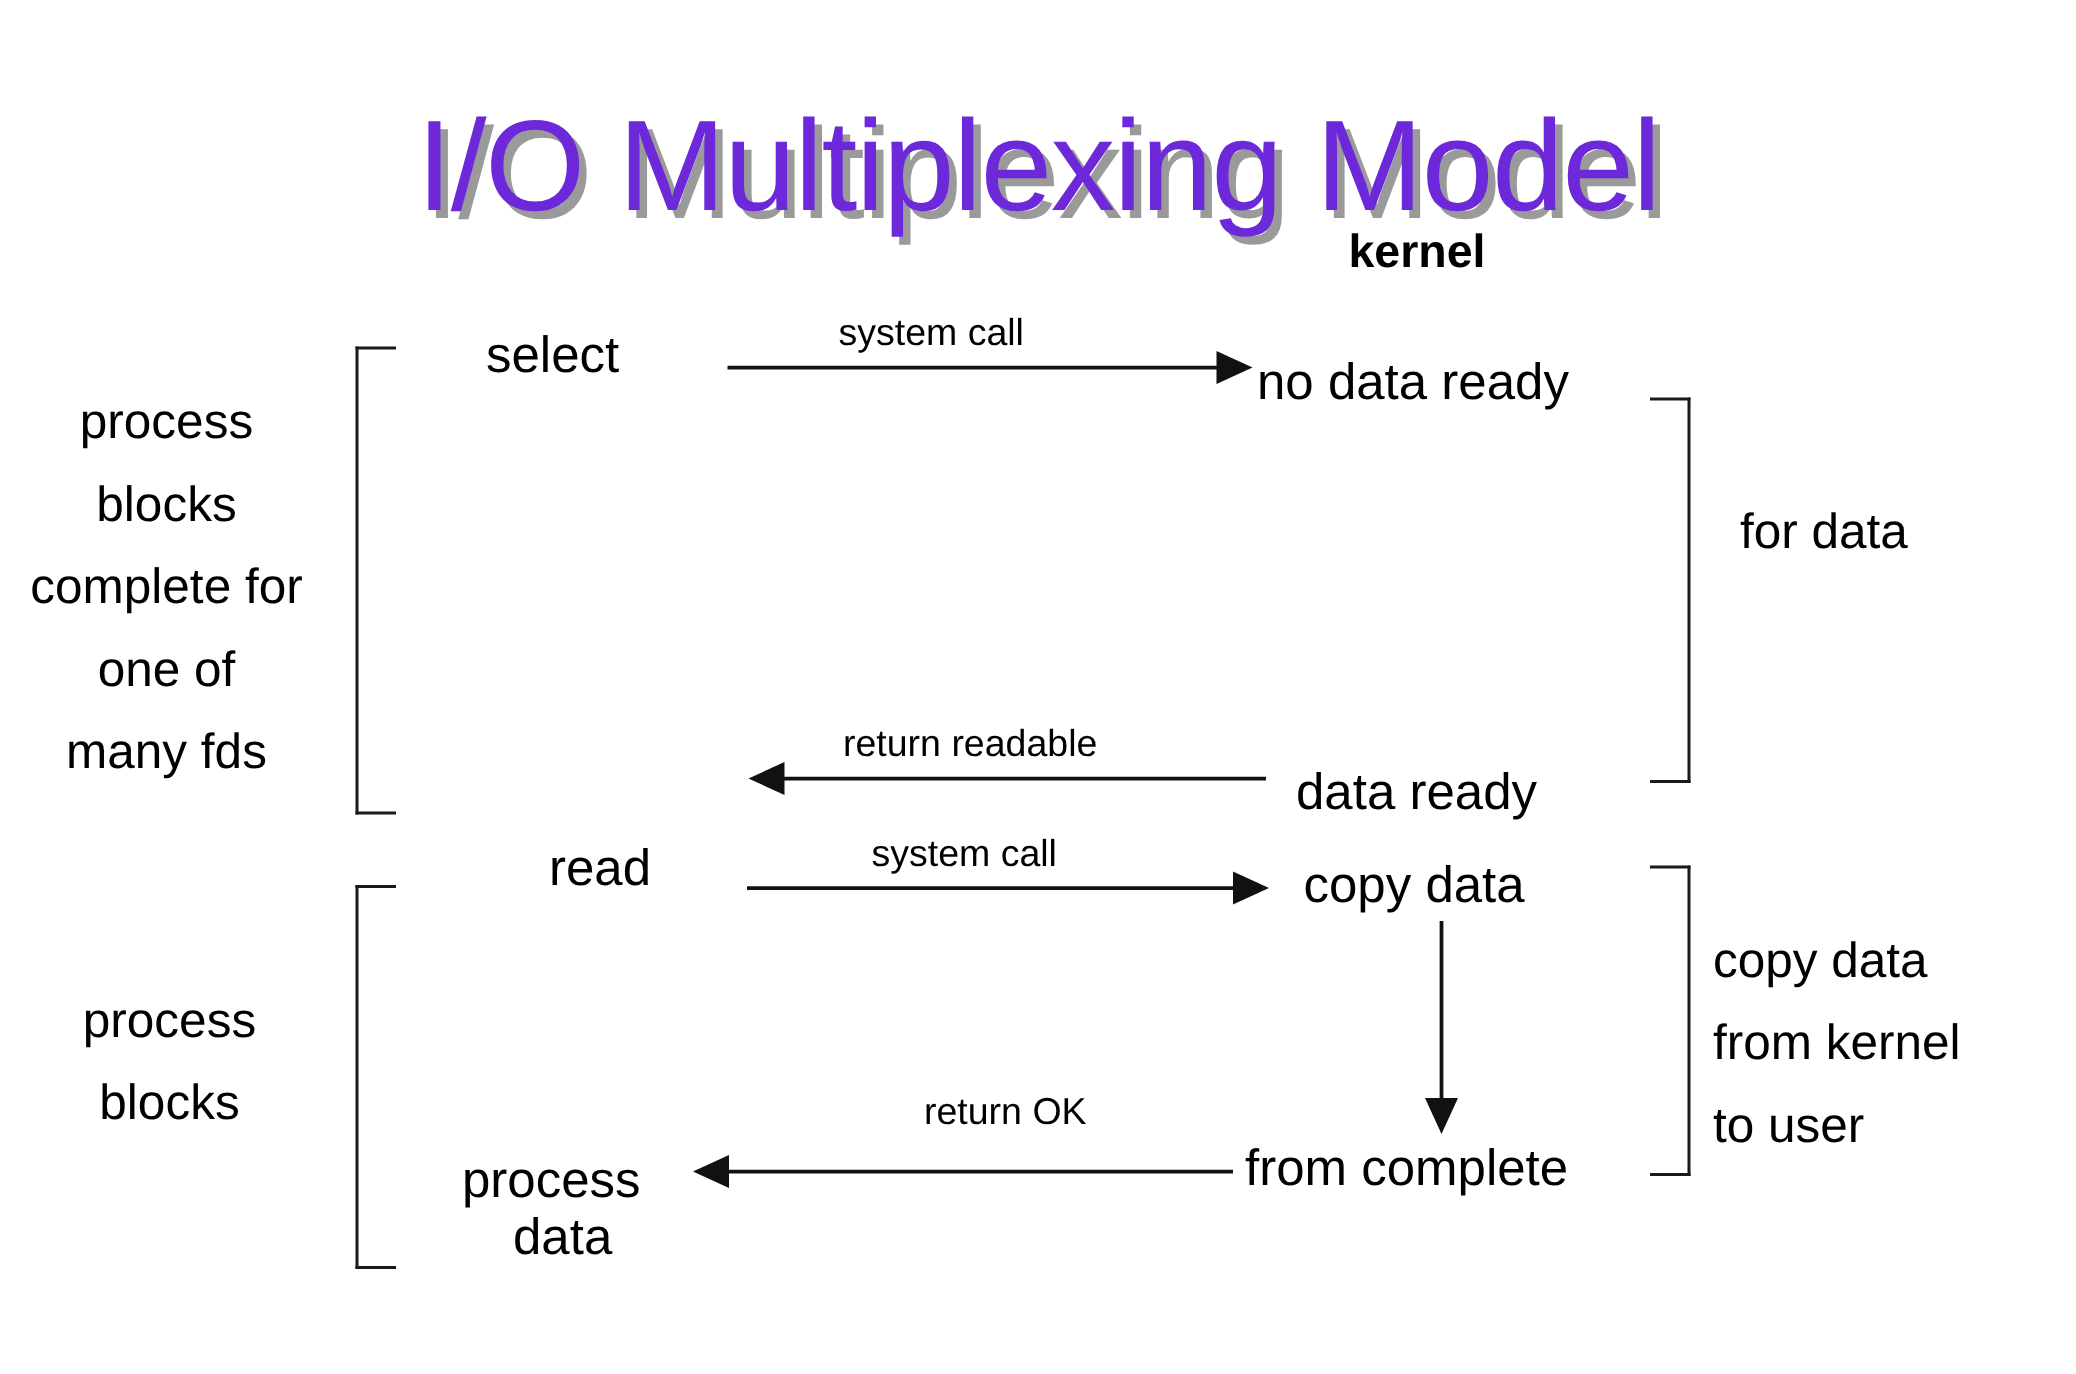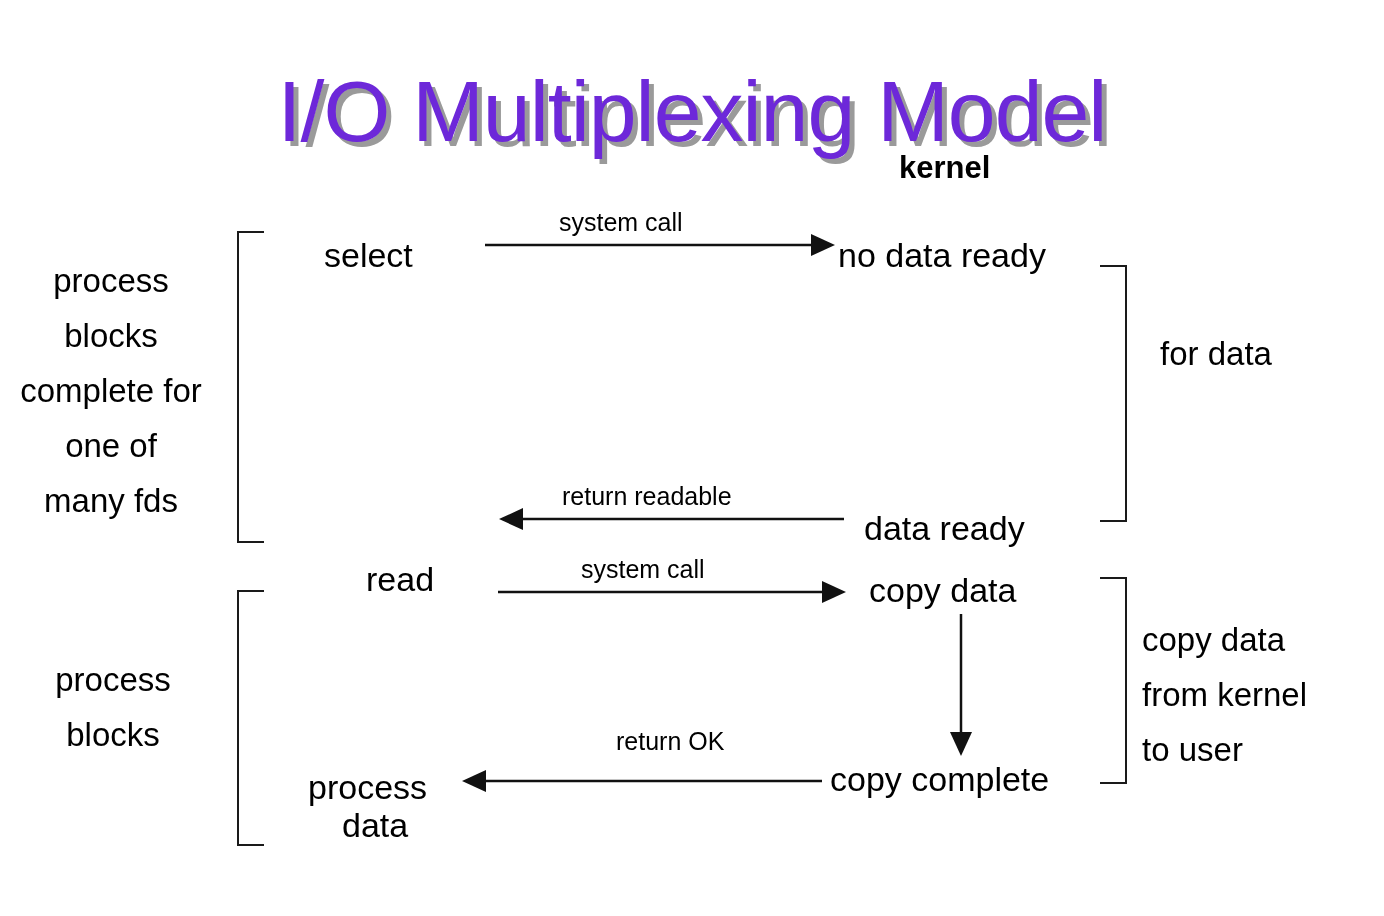--- a/index.html
+++ b/index.html
@@ -122,21 +122,21 @@
   </div>
 
   <div class="abs bracket bracket-left" style="left:237px; top:231px; width:27px; height:312px;"></div>
 
   <div class="abs bracket bracket-left" style="left:237px; top:590px; width:27px; height:256px;"></div>
 
   <div class="abs bracket bracket-right" style="left:1100px; top:265px; width:27px; height:257px;"></div>
 
   <div class="abs bracket bracket-right" style="left:1100px; top:577px; width:27px; height:207px;"></div>
 
-  <div class="abs node" style="left:324px; top:236px;">select</div>
+  <div class="abs node" style="left:324px; top:218px;">select</div>
 
   <div class="abs arrow-caption" style="left:559px; top:210px;">system call</div>
 
   <svg class="abs" style="left:485px; top:232px;" width="350" height="28">
     <line x1="0" y1="13" x2="328" y2="13" stroke="#111111" stroke-width="2.5"></line>
     <polygon points="326,2 350,13 326,24" fill="#111111"></polygon>
   </svg>
 
   <div class="abs node" style="left:838px; top:236px;">no data ready</div>
 
@@ -170,15 +170,15 @@
   <svg class="abs" style="left:462px; top:768px;" width="360" height="28">
     <line x1="22" y1="13" x2="360" y2="13" stroke="#111111" stroke-width="2.5"></line>
     <polygon points="24,2 0,13 24,24" fill="#111111"></polygon>
   </svg>
 
   <div class="abs node" style="left:308px; top:768px;">
     <div>process</div>
     <div style="margin-left:34px;">data</div>
   </div>
 
-  <div class="abs node" style="left:830px; top:760px;">copy complete</div>
+  <div class="abs node" style="left:830px; top:760px;">from complete</div>
 
 </div>
 
 </body></html>

